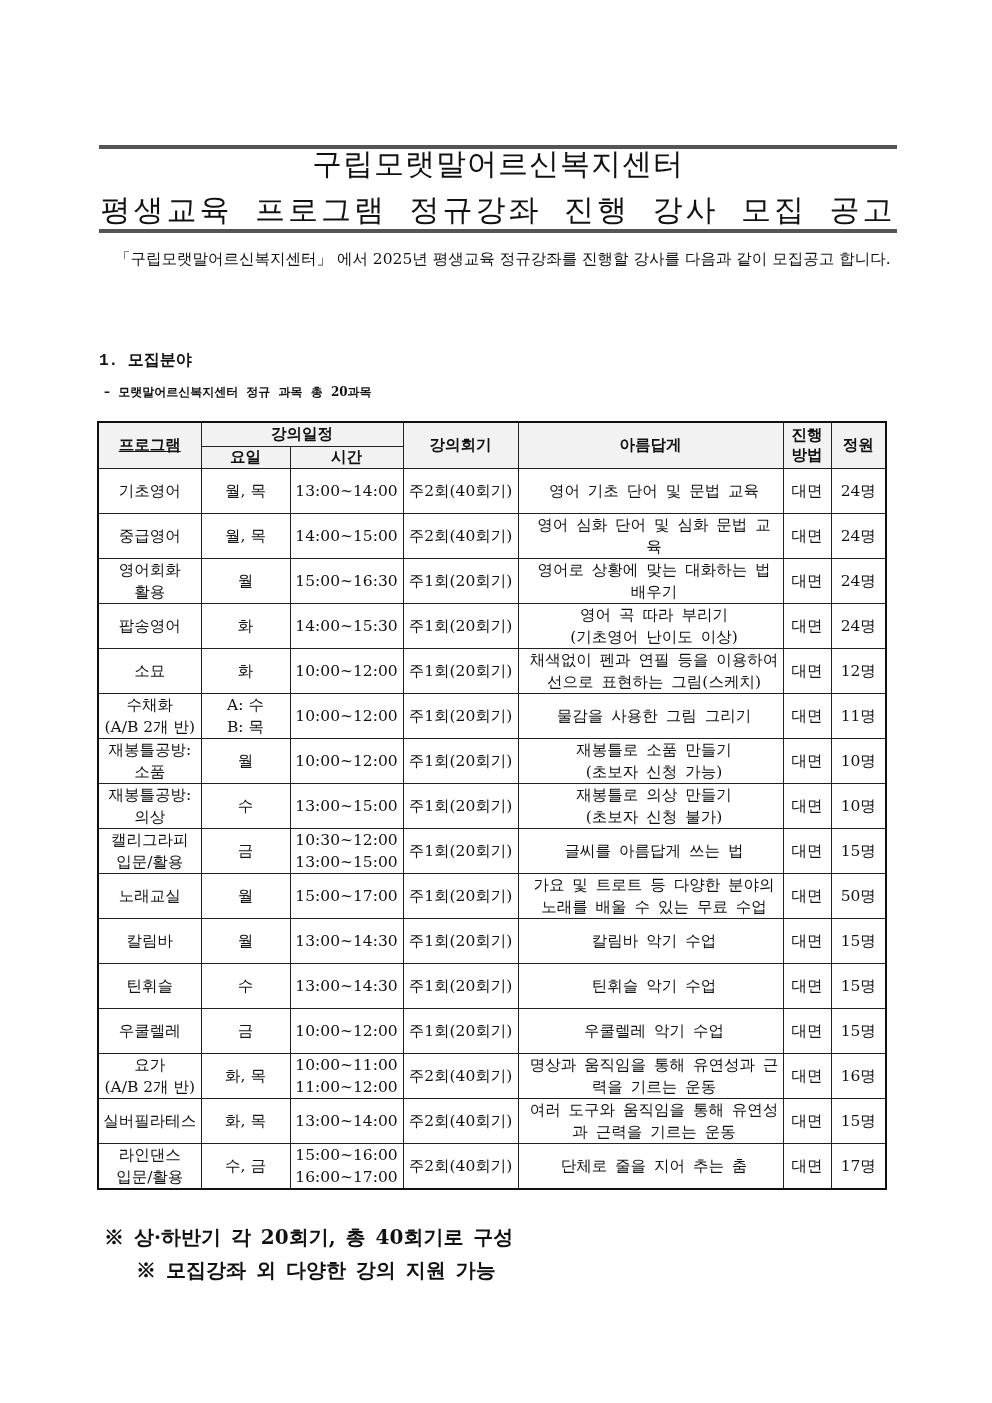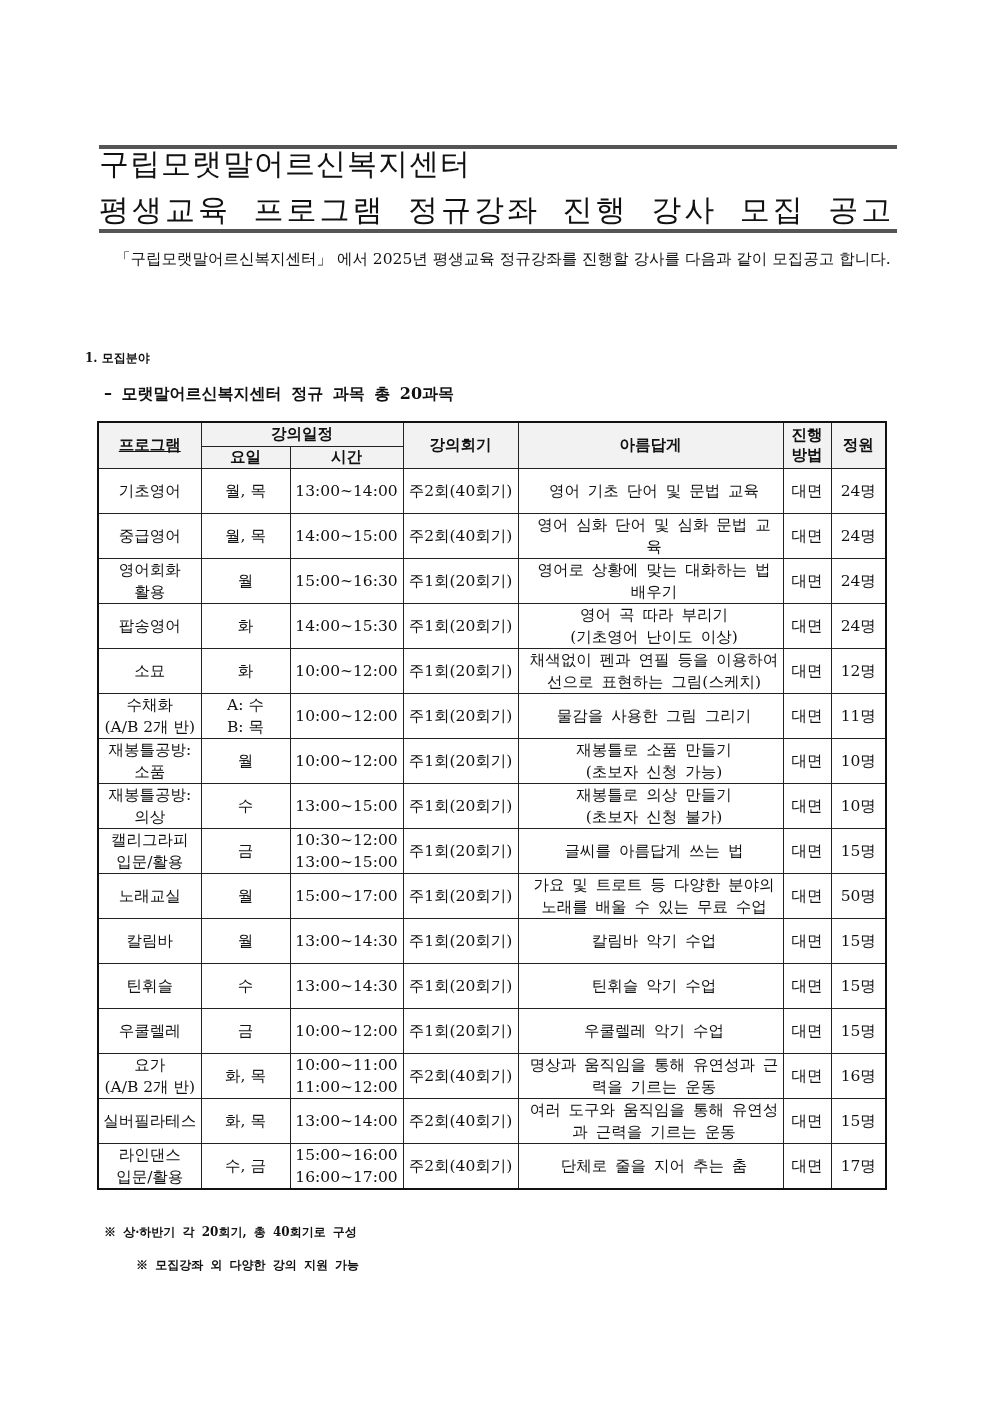--- a/index.html
+++ b/index.html
@@ -1,29 +1,29 @@
 <!DOCTYPE html>
 <html><head>
 <meta charset="utf-8">
 <style>
   html, body { margin: 0; padding: 0; background: #ffffff; }
   body { width: 992px; height: 1403px; position: relative; font-family: "DejaVu Serif", "Liberation Serif", serif; color: #111; }
   .rule { position: absolute; left: 99px; width: 798px; height: 4px; background: #555; }
-  .title { position: absolute; left: 99px; width: 798px; font-size: 30px; letter-spacing: 1px; color: #111; }
+  .title { position: absolute; left: 99px; width: 798px; text-align: center; font-size: 30px; letter-spacing: 1px; color: #111; }
   .title2 { letter-spacing: 3px; word-spacing: 10px; }
   .intro { position: absolute; left: 93px; width: 808px; font-size: 15.5px; line-height: 34px; text-indent: 22px; text-align: justify; }
-  .sec { position: absolute; left: 85px; font-size: 12px; font-weight: bold; }
-  .sub { position: absolute; left: 104px; font-size: 16px; font-weight: bold; word-spacing: 4px; }
+  .sec { position: absolute; left: 99px; font-size: 16px; font-weight: bold; font-family: Liberation Mono, monospace; }
+  .sub { position: absolute; left: 104px; font-size: 12px; font-weight: bold; word-spacing: 4px; }
   table.grid { position: absolute; left: 97px; top: 421px; border-collapse: collapse; border: 2.5px solid #111; font-size: 15.5px; }
   table.grid td, table.grid th { border: 1px solid #222; text-align: center; vertical-align: middle; padding: 0 4px; line-height: 22px; font-weight: normal; }
   table.grid th { background: #f2f2f2; font-weight: bold; font-size: 15.5px; line-height: 20px; }
   table.grid th.u span { text-decoration: underline; }
   table.grid td.content { text-align: center; padding-left: 11px; word-spacing: 3px; }
   table.grid tr.data td { height: 44px; }
-  .note { position: absolute; left: 104px; font-size: 12px; font-weight: bold; word-spacing: 3px; }
+  .note { position: absolute; left: 104px; font-size: 20px; font-weight: bold; word-spacing: 3px; }
 </style>
 </head>
 <body>
 
 <div class="rule" style="top:145px;"></div>
 <div class="title" style="top:144px;">구립모랫말어르신복지센터</div>
 <div class="title title2" style="top:190px;">평생교육 프로그램 정규강좌 진행 강사 모집 공고</div>
 <div class="rule" style="top:229px;"></div>
 
 <div class="intro" style="top:242px;">「구립모랫말어르신복지센터」 에서 2025년 평생교육 정규강좌를 진행할 강사를 다음과 같이 모집공고 합니다.</div>

